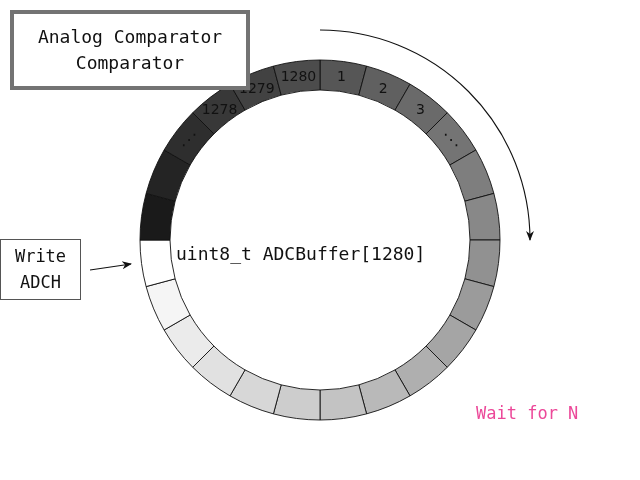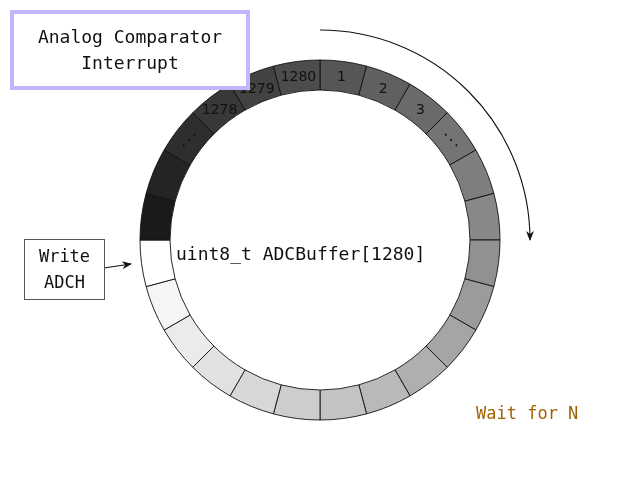--- a/index.html
+++ b/index.html
@@ -4,23 +4,23 @@
   <style>
     html, body { margin: 0; padding: 0; background: #ffffff; }
     body { width: 640px; height: 480px; position: relative; overflow: hidden; font-family: "DejaVu Sans Mono", "Liberation Mono", monospace; }
     svg.diagram { position: absolute; left: 0; top: 0; }
     .box {
       position: absolute; background: #fff; box-sizing: border-box;
       display: flex; flex-direction: column; align-items: center; justify-content: center;
       text-align: center; color: #111; line-height: 1.45;
       font-family: "DejaVu Sans Mono", "Liberation Mono", monospace;
     }
-    #interrupt-box { left: 10px; top: 10px; width: 240px; height: 80px; border: 4px solid #c4b5fd; font-size: 18px; }
-    #write-box { left: 24px; top: 239px; width: 81px; height: 61px; border: 1.5px solid #555; font-size: 17px; line-height: 1.5; }
-    #wait-label { position: absolute; left: 476px; top: 399px; font-size: 17px; line-height: 29px; color: #a16207; font-family: "DejaVu Sans Mono", "Liberation Mono", monospace; }
+    #interrupt-box { left: 10px; top: 10px; width: 240px; height: 80px; border: 4px solid #737373; font-size: 18px; }
+    #write-box { left: 0; top: 239px; width: 81px; height: 61px; border: 1.5px solid #555; font-size: 17px; line-height: 1.5; }
+    #wait-label { position: absolute; left: 476px; top: 399px; font-size: 17px; line-height: 29px; color: #ec4899; font-family: "DejaVu Sans Mono", "Liberation Mono", monospace; }
     #buffer-label { position: absolute; left: 176px; top: 243px; font-size: 18px; color: #111; white-space: nowrap; font-family: "DejaVu Sans Mono", "Liberation Mono", monospace; }
   </style>
 </head>
 <body>
 
 <svg class="diagram" width="640" height="480" viewBox="0 0 640 480" xmlns="http://www.w3.org/2000/svg">
   <defs>
     <marker id="arrowhead" viewBox="0 0 10 10" refX="9" refY="5" markerWidth="9" markerHeight="9" orient="auto-start-reverse">
       <path d="M0,1 L10,5 L0,9 L3,5 Z" fill="#111"></path>
     </marker>
@@ -60,21 +60,21 @@
       <text x="219.55436421356106" y="114.09669885194623" text-anchor="middle" font-size="14" font-family="&quot;DejaVu Sans&quot;, &quot;Liberation Sans&quot;, sans-serif" fill="#111">1278</text>
       <text x="256.85723365976025" y="92.55987713563766" text-anchor="middle" font-size="14" font-family="&quot;DejaVu Sans&quot;, &quot;Liberation Sans&quot;, sans-serif" fill="#111">1279</text>
       <text x="298.4631782836915" y="81.41159787332128" text-anchor="middle" font-size="14" font-family="&quot;DejaVu Sans&quot;, &quot;Liberation Sans&quot;, sans-serif" fill="#111">1280</text>
     </g>
   <path id="rotation-arrow" fill="none" stroke="#111" stroke-width="1.1" marker-end="url(#arrowhead)" d="M320,30 A210,210 0 0 1 530,240"></path>
   <path id="write-arrow" fill="none" stroke="#111" stroke-width="1.1" marker-end="url(#arrowhead)" d="M90,270 L131,264"></path>
 </svg>
 
 <div id="interrupt-box" class="box">
   <span>Analog Comparator</span>
-  <span>Interrupt</span>
+  <span>Comparator</span>
 </div>
 
 <div id="write-box" class="box">
   <span>Write</span>
   <span>ADCH</span>
 </div>
 
 <div id="buffer-label">uint8_t ADCBuffer[1280]</div>
 
 <div id="wait-label">

